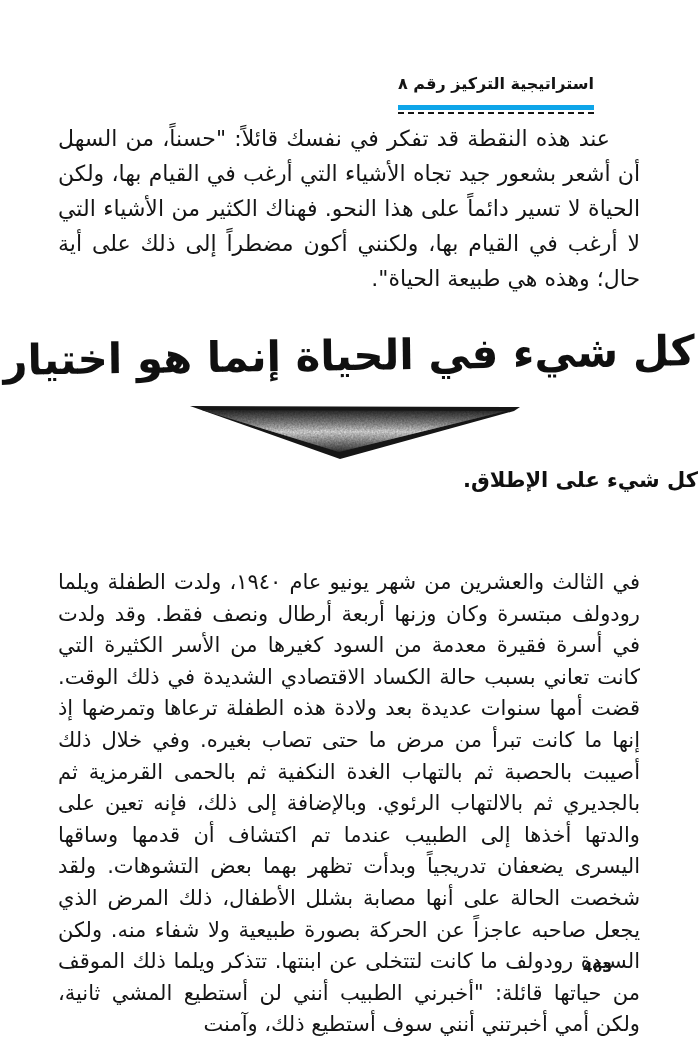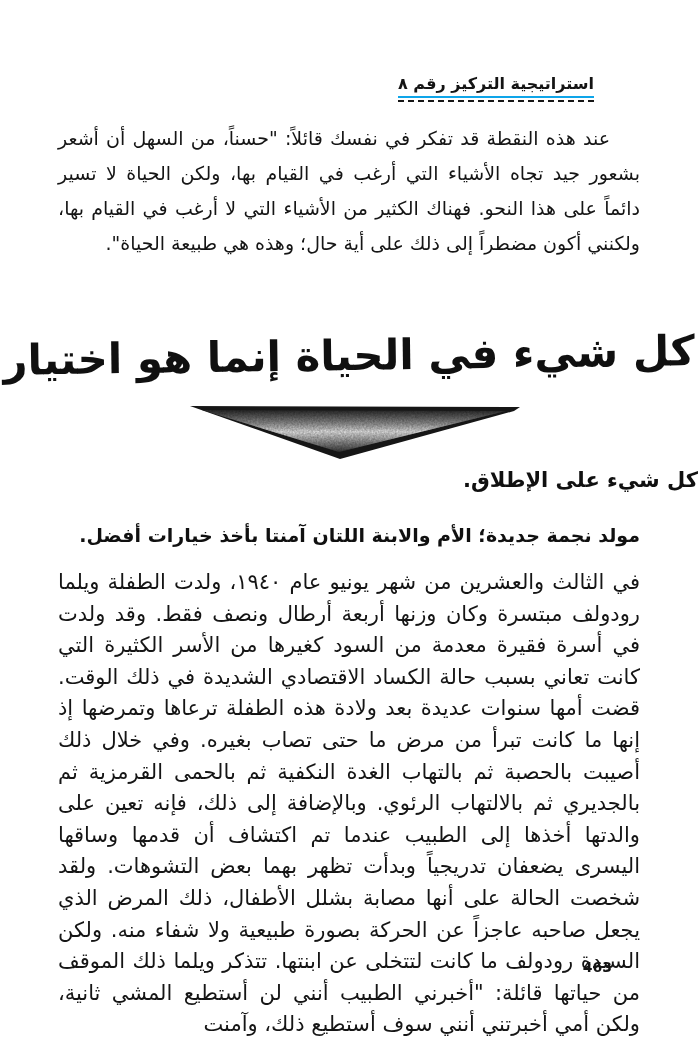--- a/index.html
+++ b/index.html
@@ -17,34 +17,34 @@
   .running-header {
     position: absolute;
     top: 74px;
     right: 104px;
     text-align: center;
   }
   .running-header .header-text {
     display: inline-block;
     font-size: 16px;
     font-weight: bold;
-    padding-bottom: 3px;
-    border-bottom: 2px solid #0ea5e9;
+    padding-bottom: 12px;
+    border-bottom: 5px solid #0ea5e9;
   }
   .running-header .header-rule {
     margin-top: 2px;
     border-bottom: 2px dashed #161616;
     width: 100%;
   }
   .para {
     position: absolute;
     right: 58px;
     width: 582px;
     margin: 0;
-    font-size: 19px;
+    font-size: 22px;
     text-align: justify;
     text-justify: inter-word;
     color: #151515;
   }
   .intro-1 {
     top: 121px;
     line-height: 35px;
     text-indent: 30px;
   }
   .intro-2 {
@@ -141,19 +141,18 @@
         </filter>
       </defs>
       <polygon points="0,0 330,1 324,5 150,53" fill="#161616"></polygon>
       <polygon points="12,4 316,5 149,46" fill="url(#triGrad)"></polygon>
       <polygon points="12,4 316,5 149,46" fill="#000000" filter="url(#grain)" opacity="0.45"></polygon>
     </svg>
   </div>
 
   <div class="emphasis-line">كل شيء على الإطلاق.</div>
 
-  <h2 class="story-heading">مولد نجمة جديدة؛ الأم والابنة اللتان آمنتا بأخذ خيارات أفضل.</h2>
 
   <p class="para story-body">في الثالث والعشرين من شهر يونيو عام ١٩٤٠، ولدت الطفلة ويلما رودولف مبتسرة وكان وزنها أربعة أرطال ونصف فقط. وقد ولدت في أسرة فقيرة معدمة من السود كغيرها من الأسر الكثيرة التي كانت تعاني بسبب حالة الكساد الاقتصادي الشديدة في ذلك الوقت. قضت أمها سنوات عديدة بعد ولادة هذه الطفلة ترعاها وتمرضها إذ إنها ما كانت تبرأ من مرض ما حتى تصاب بغيره. وفي خلال ذلك أصيبت بالحصبة ثم بالتهاب الغدة النكفية ثم بالحمى القرمزية ثم بالجديري ثم بالالتهاب الرئوي. وبالإضافة إلى ذلك، فإنه تعين على والدتها أخذها إلى الطبيب عندما تم اكتشاف أن قدمها وساقها اليسرى يضعفان تدريجياً وبدأت تظهر بهما بعض التشوهات. ولقد شخصت الحالة على أنها مصابة بشلل الأطفال، ذلك المرض الذي يجعل صاحبه عاجزاً عن الحركة بصورة طبيعية ولا شفاء منه. ولكن السيدة رودولف ما كانت لتتخلى عن ابنتها. تتذكر ويلما ذلك الموقف من حياتها قائلة: "أخبرني الطبيب أنني لن أستطيع المشي ثانية، ولكن أمي أخبرتني أنني سوف أستطيع ذلك، وآمنت</p>
 
   <div class="page-number">463</div>
 
 </div>
 
 </body></html>

